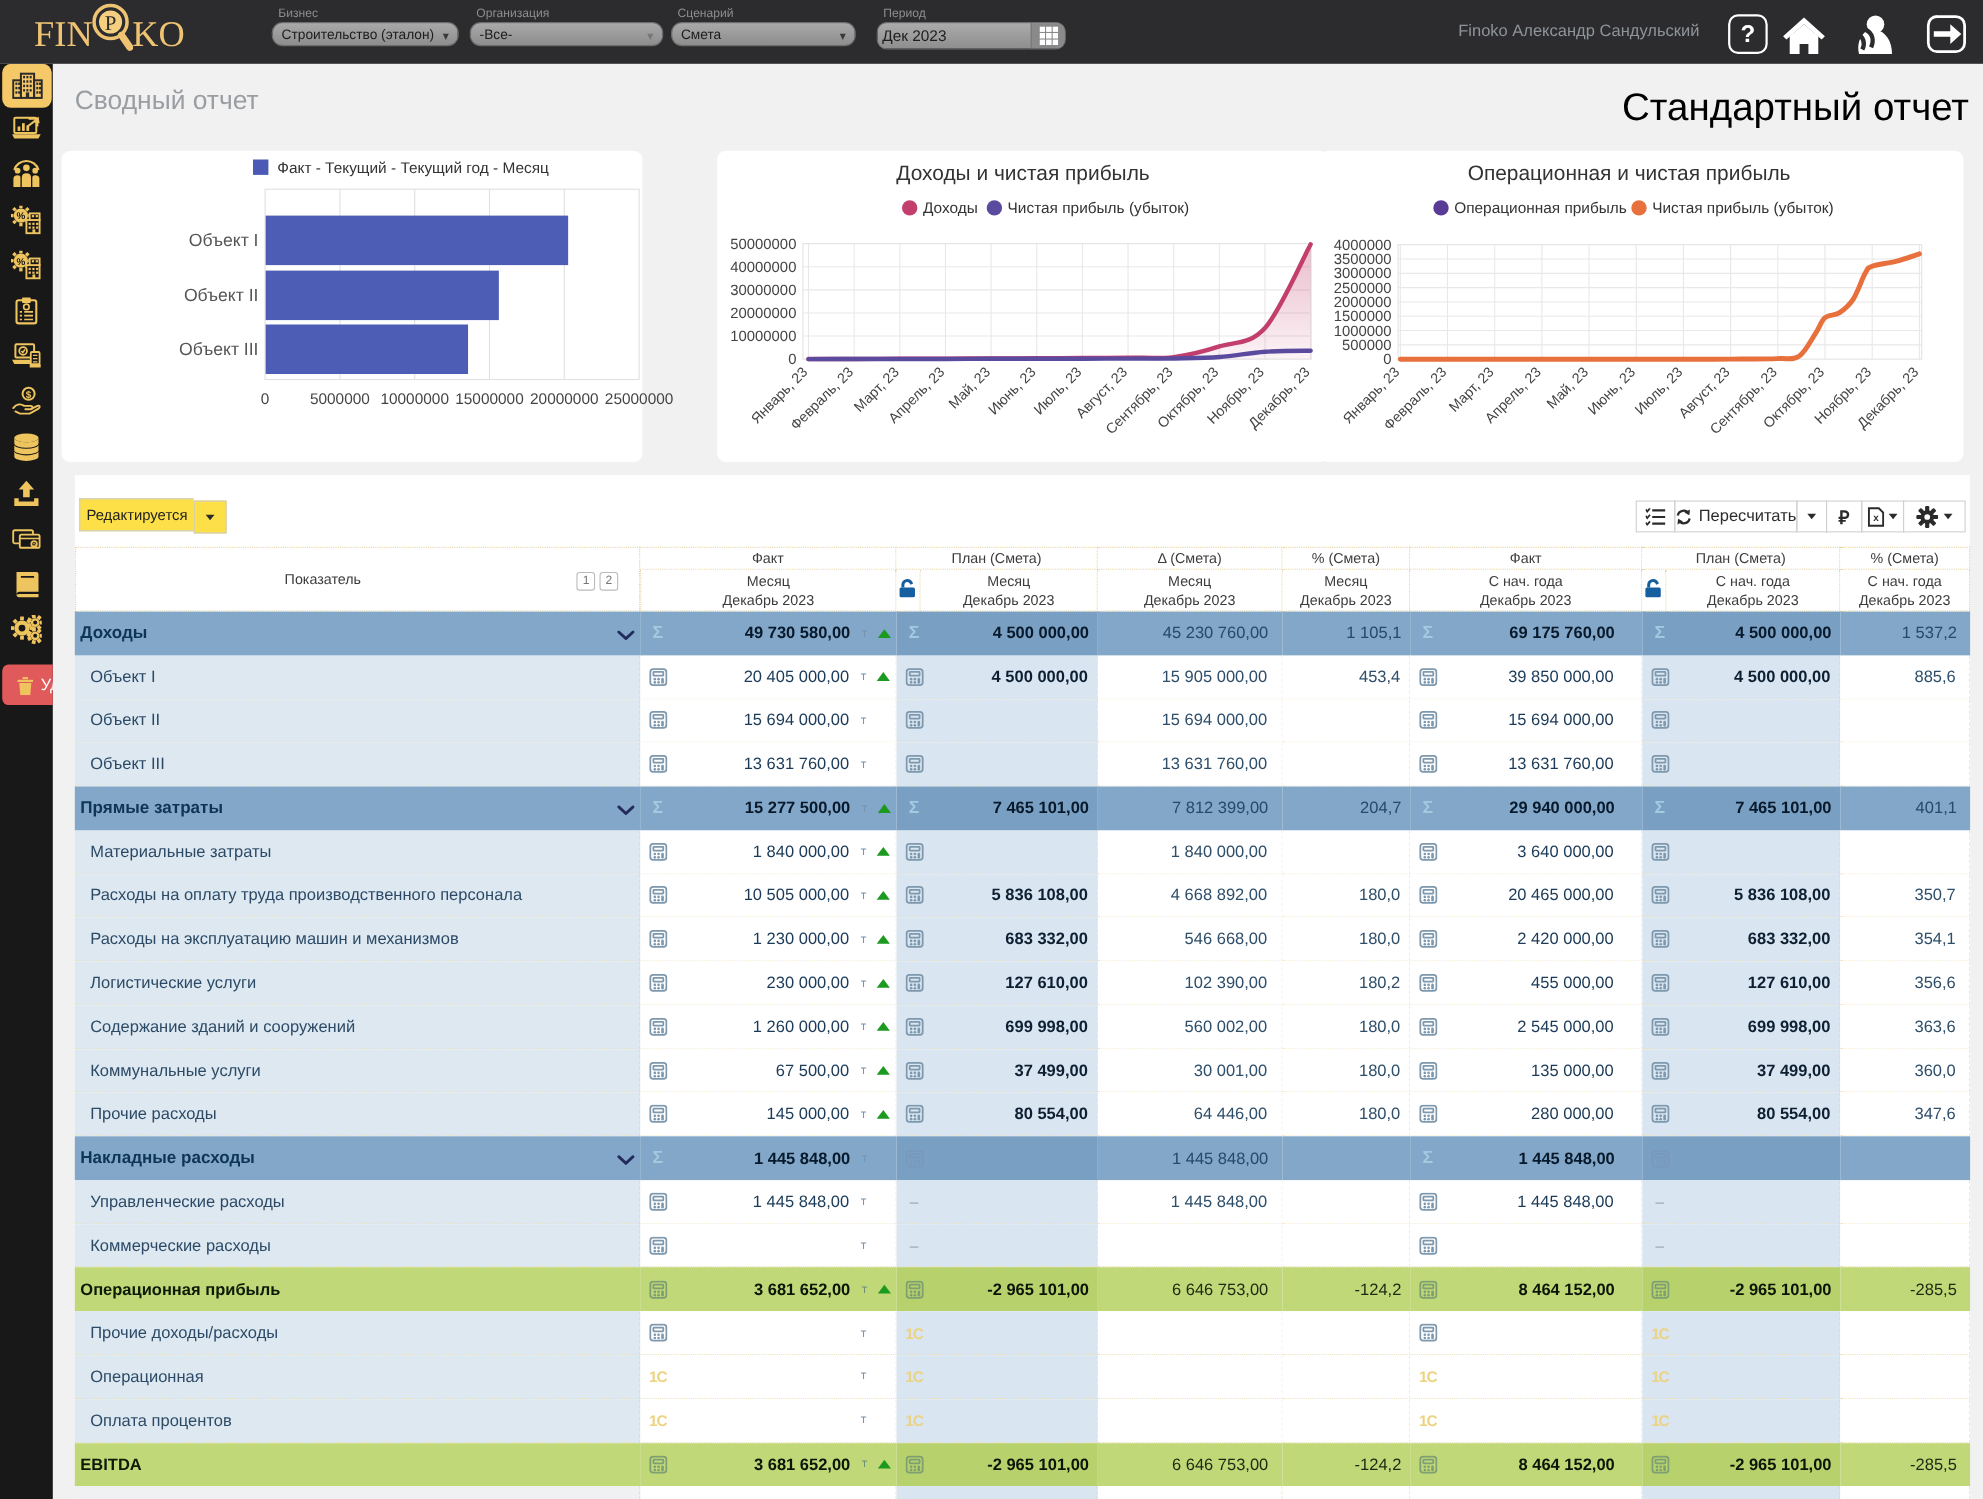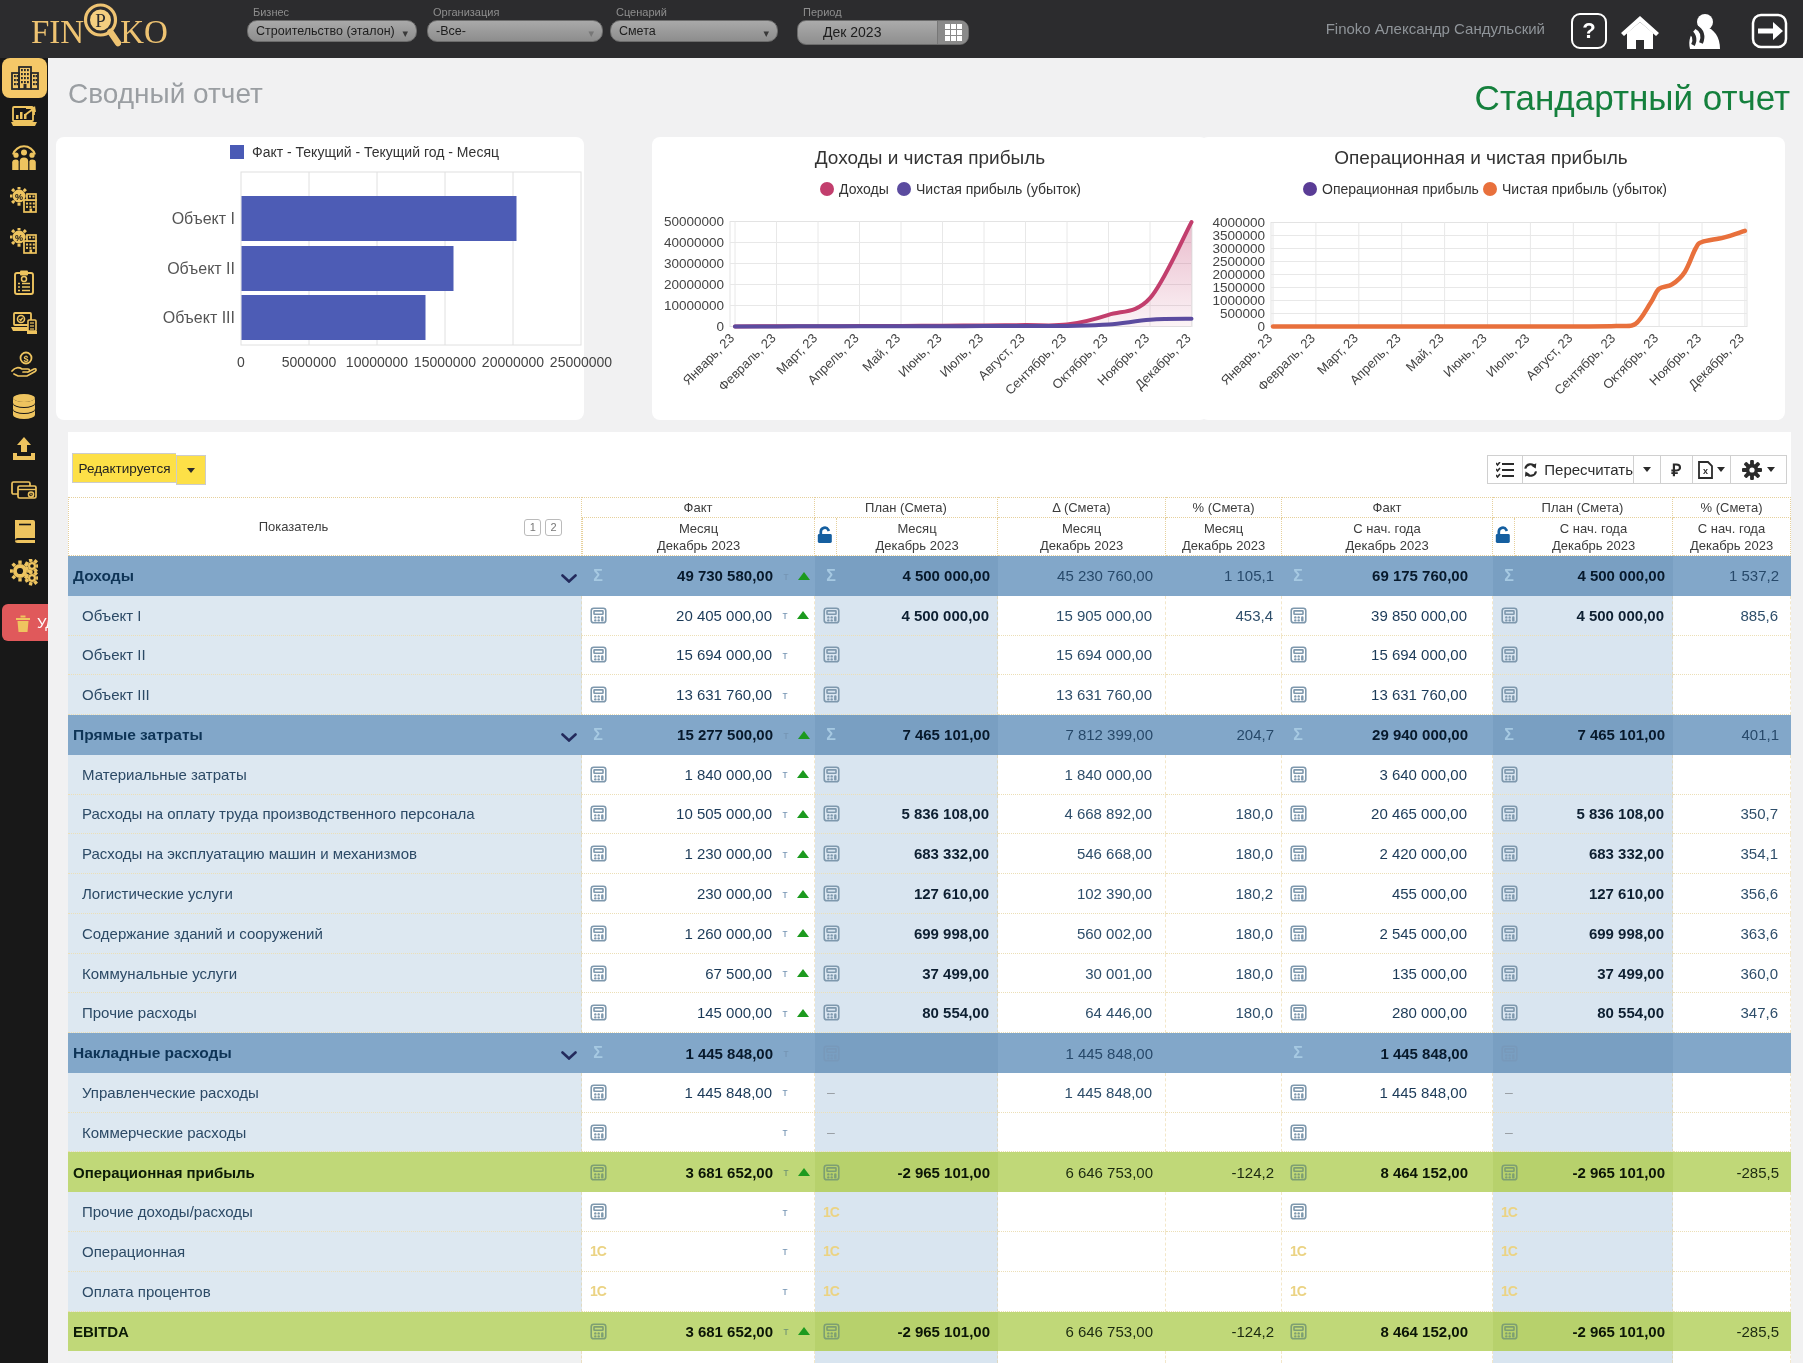--- a/index.html
+++ b/index.html
@@ -5,32 +5,32 @@
 html,body{width:1803px;height:1363px;overflow:hidden;background:#f1f1f2;font-family:"Liberation Sans",sans-serif}
 
 .topbar{position:absolute;left:0;top:0;width:1803px;height:58px;background:#2c2c2e;z-index:5}
 .logo{position:absolute;left:31px;top:9px;color:#eec372;font-family:"Liberation Serif",serif;font-size:33px;letter-spacing:0px;display:flex;align-items:flex-end;height:40px}
 .fgrp{position:absolute;top:6px}
 .fgrp .lbl{font-size:11px;color:#8e8e8e;margin-left:6px;margin-bottom:2px}
 .sel{height:22px;border:1px solid #6c6c6c;border-radius:10px;background:linear-gradient(#a9a9a9,#8d8d8d);color:#1d1d1d;font-size:12.5px;padding:2px 8px;position:relative;line-height:17px;white-space:nowrap}
 .sel .ar{position:absolute;right:8px;top:4px;color:#3a3a3a;font-size:11px}
 .sel{padding-right:24px !important}
 .per{height:25px;border:1px solid #6c6c6c;border-radius:9px;background:linear-gradient(#ababab,#8e8e8e);color:#1d1d1d;font-size:14px;display:flex;overflow:hidden}
-.per .txt{padding:3px 25px;flex:1}
+.per .txt{padding:3px 4px;flex:1}
 .per .cal{width:31px;background:#8a8a8a;border-left:1px solid #777;display:flex;align-items:center;justify-content:center}
 .uname{position:absolute;top:20px;right:258px;color:#8f9499;font-size:15px}
 .tbico{position:absolute;top:13px}
 
 .sidebar{position:absolute;left:0;top:58px;width:48px;height:1305px;background:#181818;z-index:4;overflow:hidden}
 .sic{position:absolute;left:0;width:48px;height:40px;display:flex;align-items:center;justify-content:center}
 .sic1{background:#f5c868;border-radius:8px;left:2px;width:45px}
 .reddel{position:absolute;left:2px;top:546px;width:58px;height:37px;background:#e0595b;border-radius:6px;display:flex;align-items:center;color:#fff;font-size:15px;padding-left:13px}
 
-.title-l{position:absolute;left:68px;top:78px;font-size:28px;color:#9a9ea2;font-weight:400}
-.title-r{position:absolute;right:13px;top:78px;font-size:35px;color:#15803d;font-weight:400}
+.title-l{position:absolute;left:68px;top:78px;font-size:24px;color:#9a9ea2;font-weight:400}
+.title-r{position:absolute;right:13px;top:78px;font-size:35px;color:#000000;font-weight:400}
 
 .card{position:absolute;top:137px;height:283px;background:#fff;border-radius:8px}
 .cardA{left:56px;width:528px}
 .cardB{left:652px;width:556px}
 .cardC{left:1200px;width:585px}
 
 .panel{position:absolute;left:68px;top:432px;width:1723px;height:931px;background:#fff}
 .btn{border:1px solid #ccc;background:#fde047;color:#222;font-size:15px;display:inline-flex;align-items:center;justify-content:center}
 .edbtn{position:absolute;left:4px;top:21px;height:31px}
 .edbtn .b1{width:104px;padding:0;height:30px;border-right:0;border-radius:0;font-size:13.5px}

